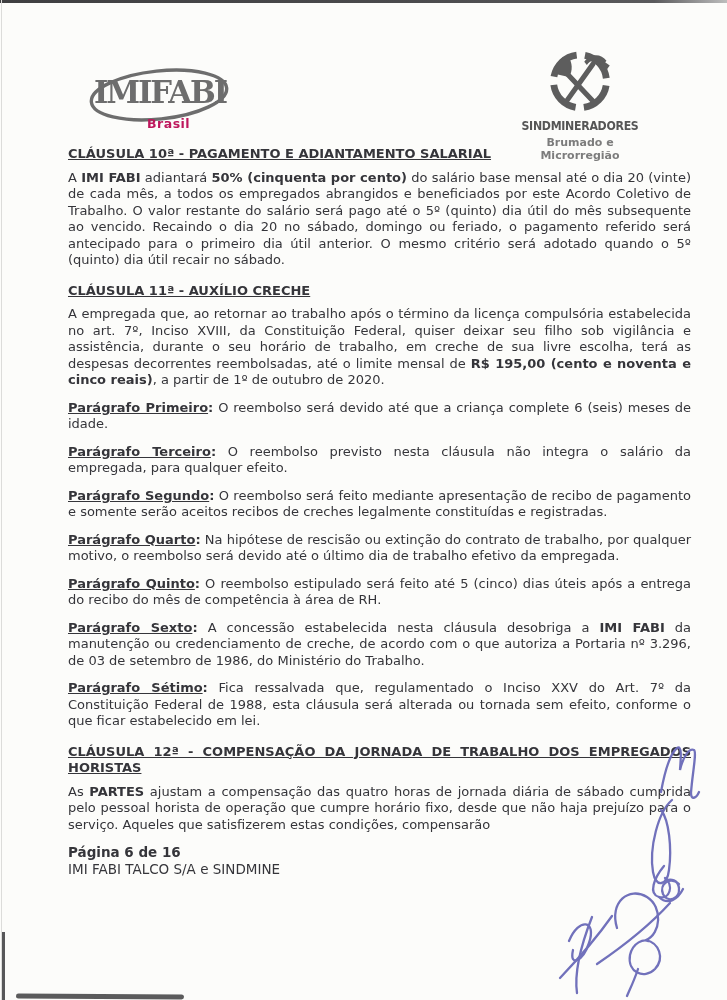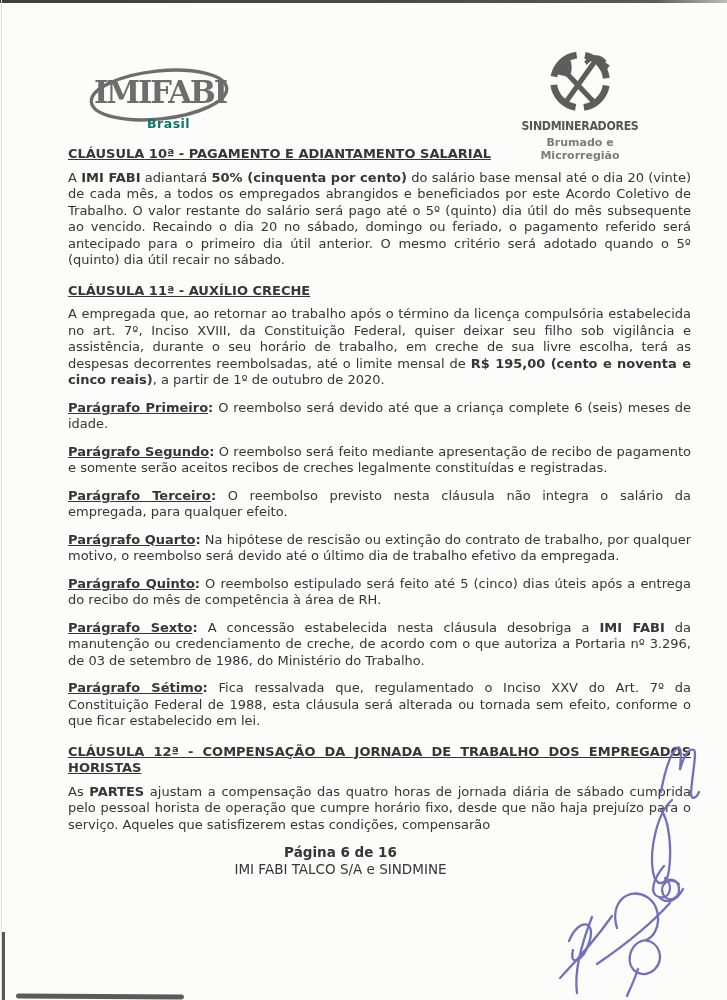--- a/index.html
+++ b/index.html
@@ -19,34 +19,34 @@
   .scan-bottom-smudge{position:absolute;left:16px;bottom:1px;width:168px;height:5px;background:#3e3e40;border-radius:3px;transform:rotate(.4deg);opacity:.85;}
   
   .logo-left{position:absolute;left:85px;top:58px;width:150px;height:78px;}
   .logo-left svg{position:absolute;left:0;top:10px;}
   .logo-left .wordmark{
     position:absolute;left:8px;top:16px;width:134px;text-align:center;
     font-family:"DejaVu Serif","Liberation Serif",serif;
     font-weight:bold;font-size:30px;letter-spacing:-2px;color:#6d6d6d;
     transform:scale(1.02,1.08);
   }
-  .logo-left .country{position:absolute;left:62px;top:58px;font-size:12.5px;font-weight:bold;color:#0f766e;letter-spacing:.5px;}
+  .logo-left .country{position:absolute;left:62px;top:58px;font-size:12.5px;font-weight:bold;color:#be185d;letter-spacing:.5px;}
   .logo-right{position:absolute;left:520px;top:48px;width:120px;text-align:center;}
   .logo-right .emblem{margin:0 auto;display:block;}
   .logo-right .union-name{font-size:11px;font-weight:bold;color:#555;letter-spacing:-0.3px;transform:scaleY(1.15);margin-top:1px;}
   .logo-right .union-region{font-size:11px;font-weight:bold;color:#7c7c7c;margin-top:4px;}
   
   .content{position:absolute;top:146px;left:0;width:727px;padding:0 36px 0 68px;box-sizing:border-box;font-size:13px;line-height:16.5px;}
   .heading{font-weight:bold;text-align:justify;margin:14px 0 7px;}
   .heading span{text-decoration:underline;}
   .blocks > .heading:first-child{margin-top:0;}
   .para{text-align:justify;margin:0 0 11px;}
   .b{font-weight:bold;margin-top:33px;}
   .u{text-decoration:underline;}
-  .footer-wrap{margin-right:78px;text-align:center;}
+  .footer-wrap{margin-right:78px;text-align:left;}
   .page-label{font-weight:bold;font-size:13.5px;margin-top:1px;}
   .footer-line{font-size:13.5px;line-height:17px;}
   .footer-line.first{margin-top:12px;}
   
   .ink{position:absolute;left:0;top:0;pointer-events:none;}
 </style>
 </head>
 <body>
 
 <div class="page">
@@ -79,22 +79,22 @@
     <div class="union-region">Brumado e Microrregião</div>
   </div>
 
   <div class="content">
     <div class="blocks">
         <div class="heading"><span>CLÁUSULA 10ª - PAGAMENTO E ADIANTAMENTO SALARIAL</span></div>
         <div class="para"><span>A </span><span class="b">IMI FABI</span><span> adiantará </span><span class="b">50% (cinquenta por cento)</span><span> do salário base mensal até o dia 20 (vinte) de cada mês, a todos os empregados abrangidos e beneficiados por este Acordo Coletivo de Trabalho. O valor restante do salário será pago até o 5º (quinto) dia útil do mês subsequente ao vencido. Recaindo o dia 20 no sábado, domingo ou feriado, o pagamento referido será antecipado para o primeiro dia útil anterior. O mesmo critério será adotado quando o 5º (quinto) dia útil recair no sábado.</span></div>
         <div class="heading"><span>CLÁUSULA 11ª - AUXÍLIO CRECHE</span></div>
         <div class="para"><span>A empregada que, ao retornar ao trabalho após o término da licença compulsória estabelecida no art. 7º, Inciso XVIII, da Constituição Federal, quiser deixar seu filho sob vigilância e assistência, durante o seu horário de trabalho, em creche de sua livre escolha, terá as despesas decorrentes reembolsadas, até o limite mensal de </span><span class="b">R$ 195,00 (cento e noventa e cinco reais)</span><span>, a partir de 1º de outubro de 2020.</span></div>
         <div class="para"><span class="b u">Parágrafo Primeiro</span><span class="b">:</span><span> O reembolso será devido até que a criança complete 6 (seis) meses de idade.</span></div>
+        <div class="para"><span class="b u">Parágrafo Terceiro</span><span class="b">:</span><span> O reembolso previsto nesta cláusula não integra o salário da empregada, para qualquer efeito.</span></div>
         <div class="para"><span class="b u">Parágrafo Segundo</span><span class="b">:</span><span> O reembolso será feito mediante apresentação de recibo de pagamento e somente serão aceitos recibos de creches legalmente constituídas e registradas.</span></div>
-        <div class="para"><span class="b u">Parágrafo Terceiro</span><span class="b">:</span><span> O reembolso previsto nesta cláusula não integra o salário da empregada, para qualquer efeito.</span></div>
         <div class="para"><span class="b u">Parágrafo Quarto</span><span class="b">:</span><span> Na hipótese de rescisão ou extinção do contrato de trabalho, por qualquer motivo, o reembolso será devido até o último dia de trabalho efetivo da empregada.</span></div>
         <div class="para"><span class="b u">Parágrafo Quinto</span><span class="b">:</span><span> O reembolso estipulado será feito até 5 (cinco) dias úteis após a entrega do recibo do mês de competência à área de RH.</span></div>
         <div class="para"><span class="b u">Parágrafo Sexto</span><span class="b">:</span><span> A concessão estabelecida nesta cláusula desobriga a </span><span class="b">IMI FABI</span><span> da manutenção ou credenciamento de creche, de acordo com o que autoriza a Portaria nº 3.296, de 03 de setembro de 1986, do Ministério do Trabalho.</span></div>
         <div class="para"><span class="b u">Parágrafo Sétimo</span><span class="b">:</span><span> Fica ressalvada que, regulamentado o Inciso XXV do Art. 7º da Constituição Federal de 1988, esta cláusula será alterada ou tornada sem efeito, conforme o que ficar estabelecido em lei.</span></div>
         <div class="heading"><span>CLÁUSULA 12ª - COMPENSAÇÃO DA JORNADA DE TRABALHO DOS EMPREGADOS HORISTAS</span></div>
         <div class="para"><span>As </span><span class="b">PARTES</span><span> ajustam a compensação das quatro horas de jornada diária de sábado cumprida pelo pessoal horista de operação que cumpre horário fixo, desde que não haja prejuízo para o serviço. Aqueles que satisfizerem estas condições, compensarão</span></div>
       </div>
     <div class="footer-wrap">
       <div class="page-label">Página 6 de 16</div>
       <div class="footer-line">IMI FABI TALCO S/A e SINDMINE</div>

